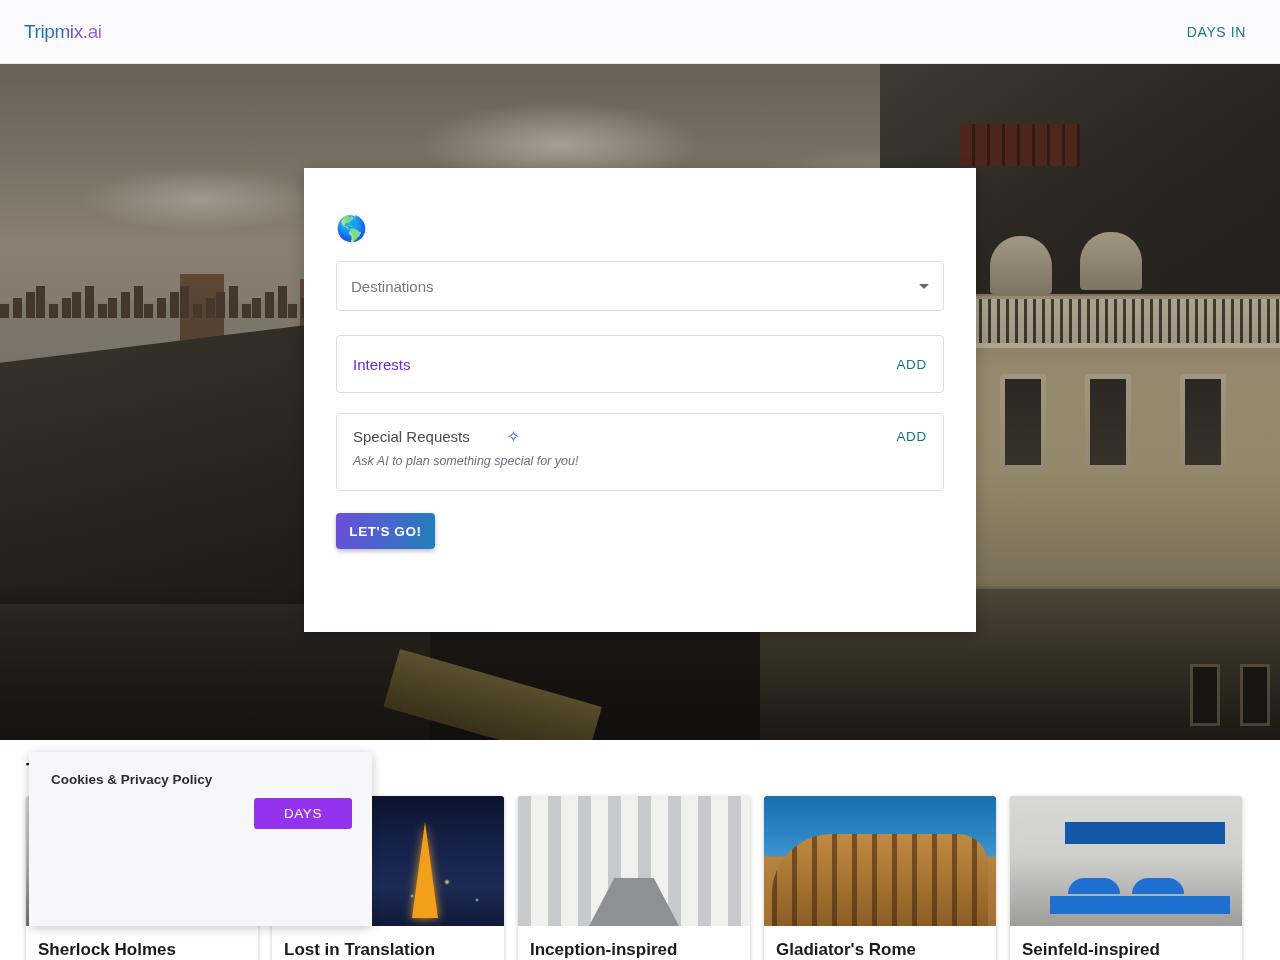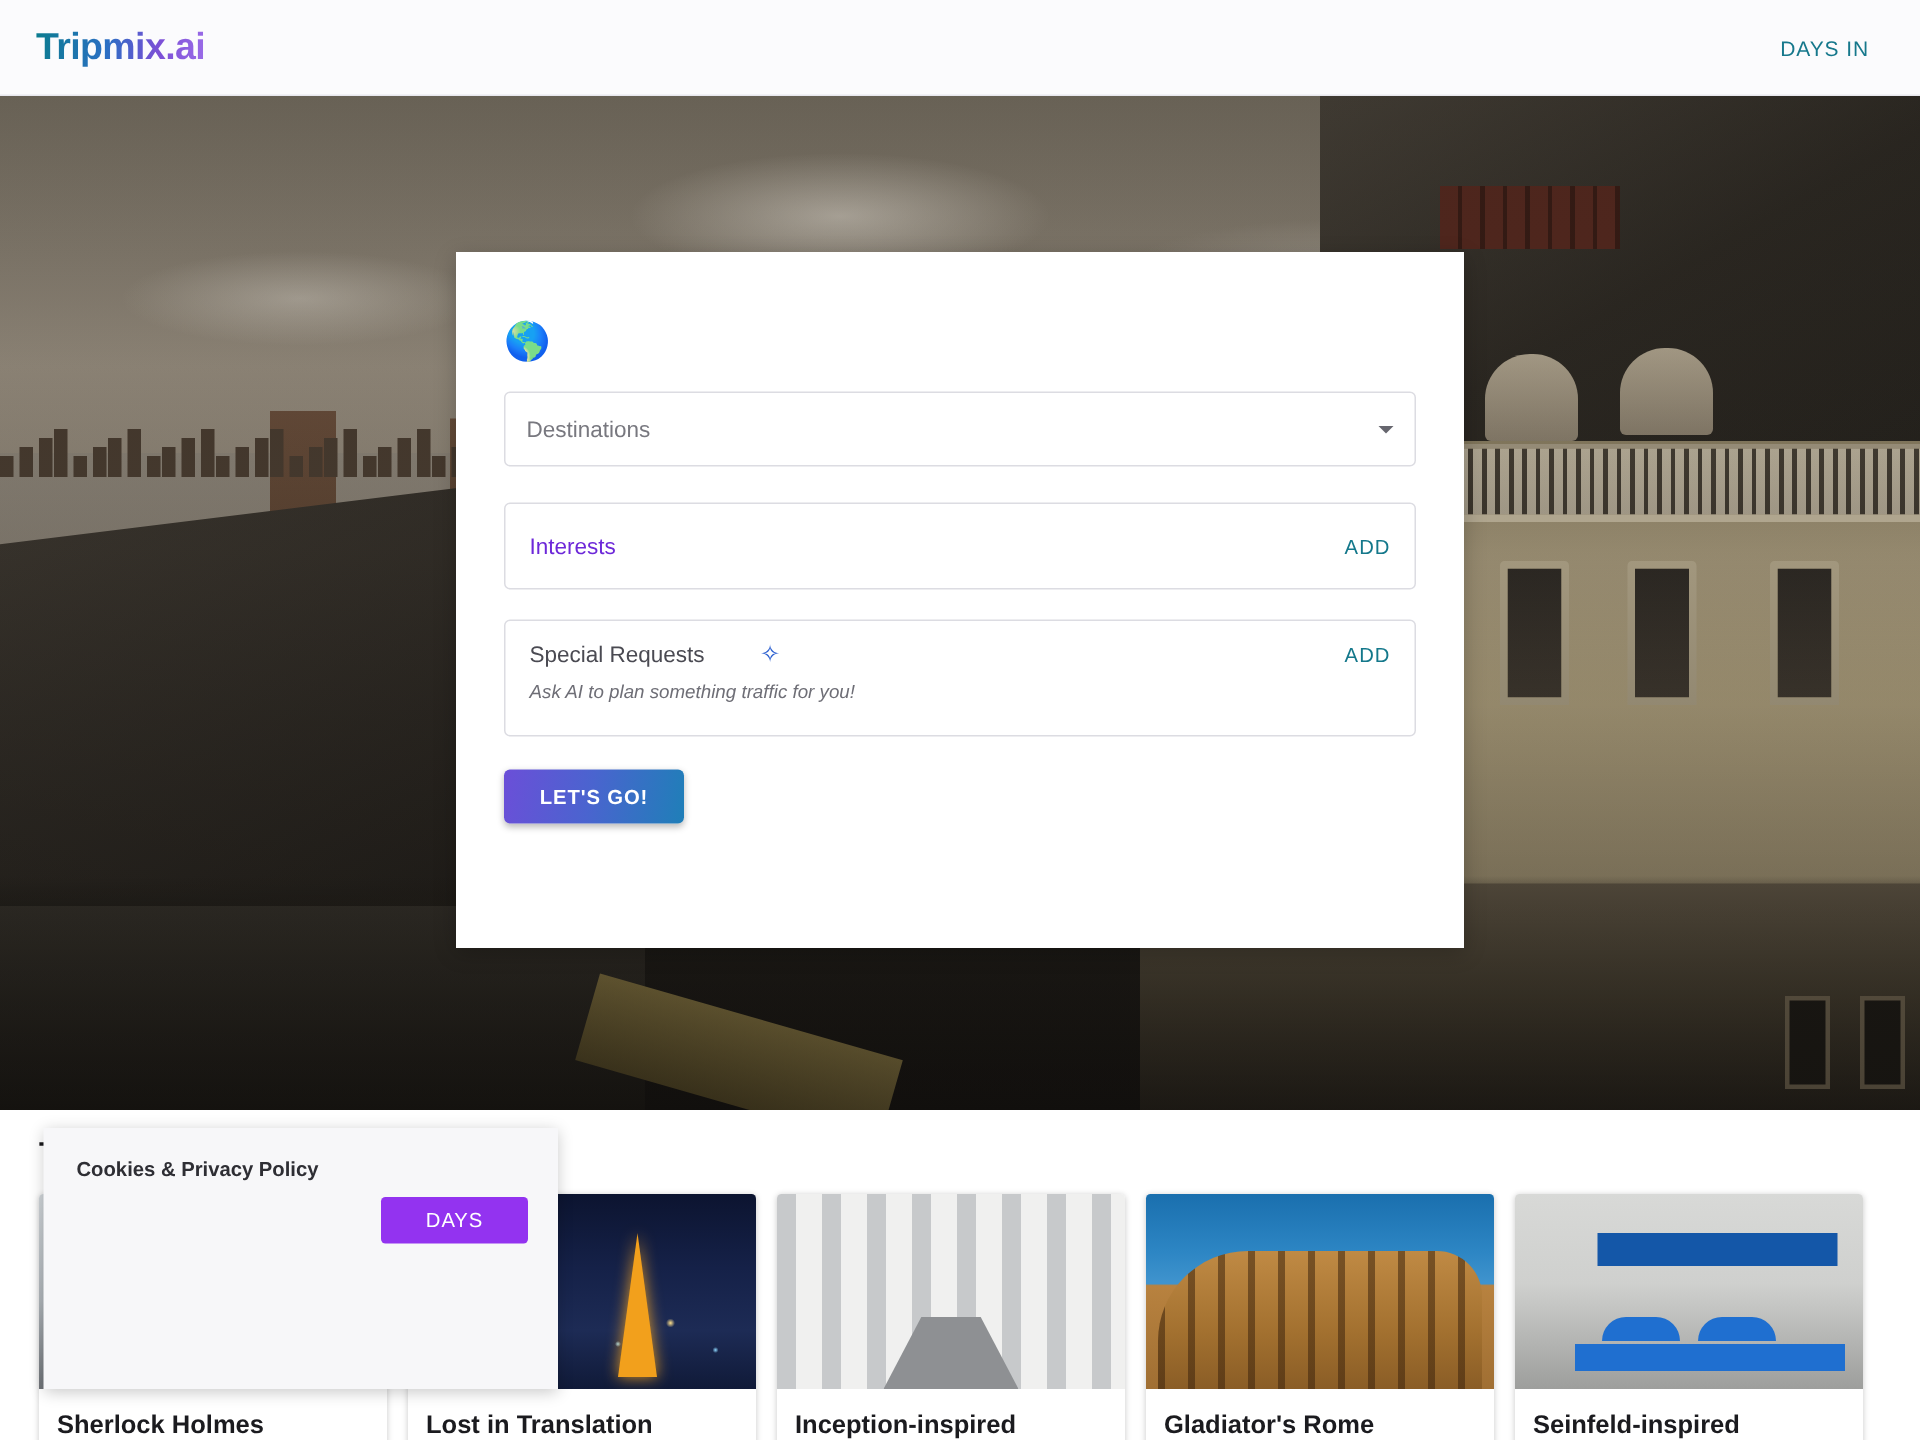--- a/index.html
+++ b/index.html
@@ -15,21 +15,21 @@
   .header {
     position: absolute; top: 0; left: 0;
     width: 1280px; height: 64px;
     background: #fbfbfd;
     border-bottom: 1px solid #e8e8ee;
     display: flex; align-items: center; justify-content: space-between;
     padding: 0 26px 0 24px;
     z-index: 40;
   }
   .logo {
-    font-size: 25px; font-weight: bold; letter-spacing: -0.4px;
+    font-size: 19px; font-weight: normal; letter-spacing: -0.4px;
     background: linear-gradient(95deg, #0b7c8f 0%, #2b6fc4 42%, #7b4fd6 72%, #9b6ce8 100%);
     -webkit-background-clip: text; background-clip: text;
     -webkit-text-fill-color: transparent; color: #2b6fc4;
   }
   .signin {
     font-size: 14px; letter-spacing: 0.6px; color: #16788c;
     font-weight: 500; cursor: pointer; padding: 6px 8px;
   }
 
   
@@ -200,21 +200,21 @@
     display: flex; flex-direction: column;
   }
   .special-row { display: flex; align-items: center; gap: 28px; }
   .special-lbl { font-size: 15px; color: #4a4a52; }
   .sparkle { margin-left: 9px; color: #2b5fd0; font-size: 16px; line-height: 1; }
   .special-sub {
     font-size: 12.5px; color: #6e6e76; font-style: italic; margin-top: 9px;
   }
 
   .go-btn {
-    margin-top: 22px; width: 120px; height: 36px;
+    margin-top: 22px; width: 99px; height: 36px;
     border: none; border-radius: 4px; cursor: pointer;
     background: linear-gradient(100deg, #6b4fd8 0%, #4a64cf 48%, #1f7fb8 100%);
     color: #fff; font-size: 13.5px; font-weight: bold; letter-spacing: 0.6px;
     box-shadow: 0 2px 5px rgba(0,0,0,.28);
     font-family: "Liberation Sans", sans-serif;
   }
   .go-underline {
     position: absolute; left: 336px; top: 591px; width: 99px; height: 2px;
     background: #7a5fe0;
   }
@@ -455,21 +455,21 @@
       <span class="lbl">Interests</span>
       <span class="add-link">ADD</span>
     </div>
 
     <div class="special">
       <div class="special-row">
         <span class="special-lbl">Special Requests</span>
         <span class="sparkle">✧</span>
         <span class="add-link">ADD</span>
       </div>
-      <div class="special-sub">Ask AI to plan something traffic for you!</div>
+      <div class="special-sub">Ask AI to plan something special for you!</div>
     </div>
 
     <button class="go-btn">LET'S GO!</button>
   </div>
   <div class="go-underline"></div>
 
   <div class="trending">
     <div class="trending-title">Trending Destinations</div>
     <div class="cards-row">
 

